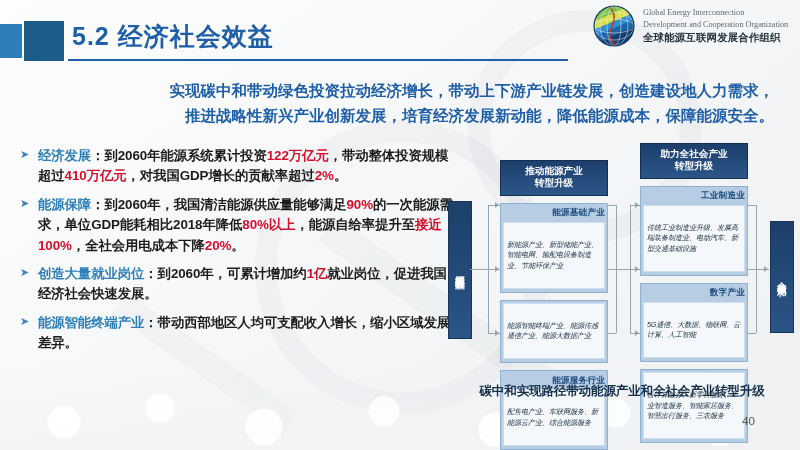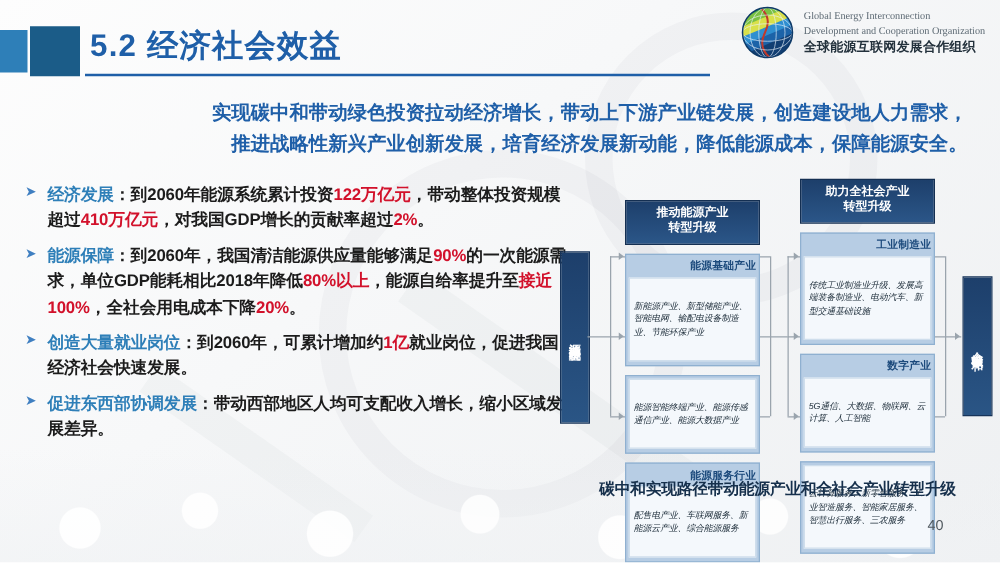--- a/index.html
+++ b/index.html
@@ -233,21 +233,21 @@
       <div class="bullet">
         <span class="arrow-icon">➤</span>
         <div class="b-text"><span class="b-lead">能源保障</span><span>：到2060年，我国清洁能源供应量能够满足</span><span class="b-hl">90%</span><span>的一次能源需求，单位GDP能耗相比2018年降低</span><span class="b-hl">80%以上</span><span>，能源自给率提升至</span><span class="b-hl">接近100%</span><span>，全社会用电成本下降</span><span class="b-hl">20%</span><span>。</span></div>
       </div>
       <div class="bullet">
         <span class="arrow-icon">➤</span>
         <div class="b-text"><span class="b-lead">创造大量就业岗位</span><span>：到2060年，可累计增加约</span><span class="b-hl">1亿</span><span>就业岗位，促进我国经济社会快速发展。</span></div>
       </div>
       <div class="bullet">
         <span class="arrow-icon">➤</span>
-        <div class="b-text"><span class="b-lead">促进东西部协调发展</span><span>：带动西部地区人均可支配收入增长，缩小区域发展差异。</span></div>
+        <div class="b-text"><span class="b-lead">能源智能终端产业</span><span>：带动西部地区人均可支配收入增长，缩小区域发展差异。</span></div>
       </div>
     </div>
 
   <div class="diagram">
 
     <div class="vbar left">
       <span>能源系统转型</span>
     </div>
     <div class="vbar right">
       <span>全社会碳中和</span>

